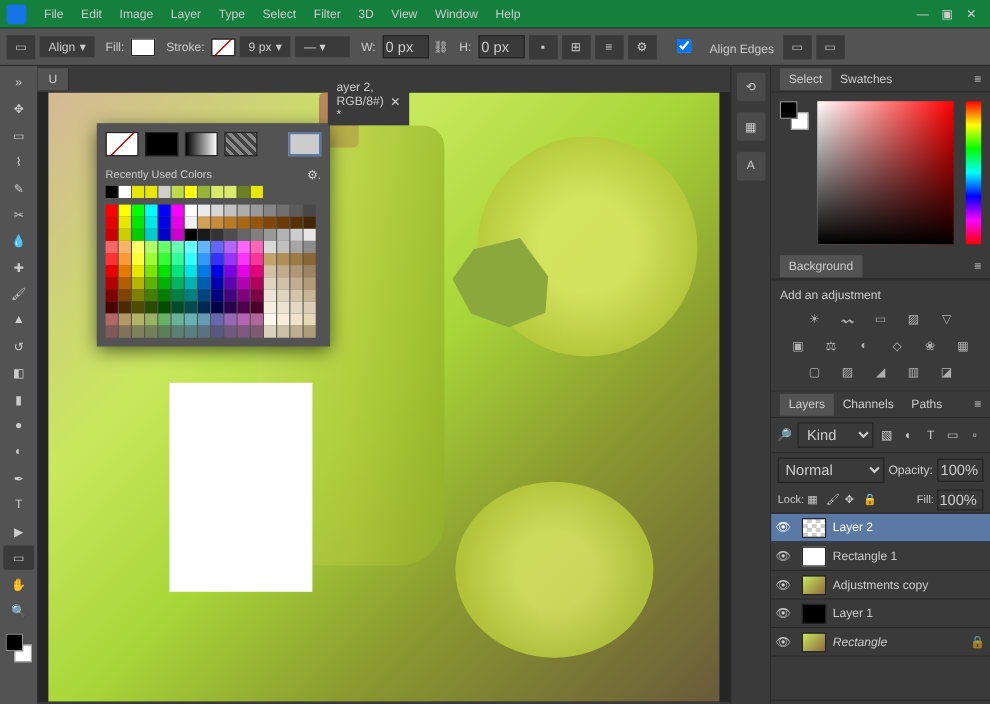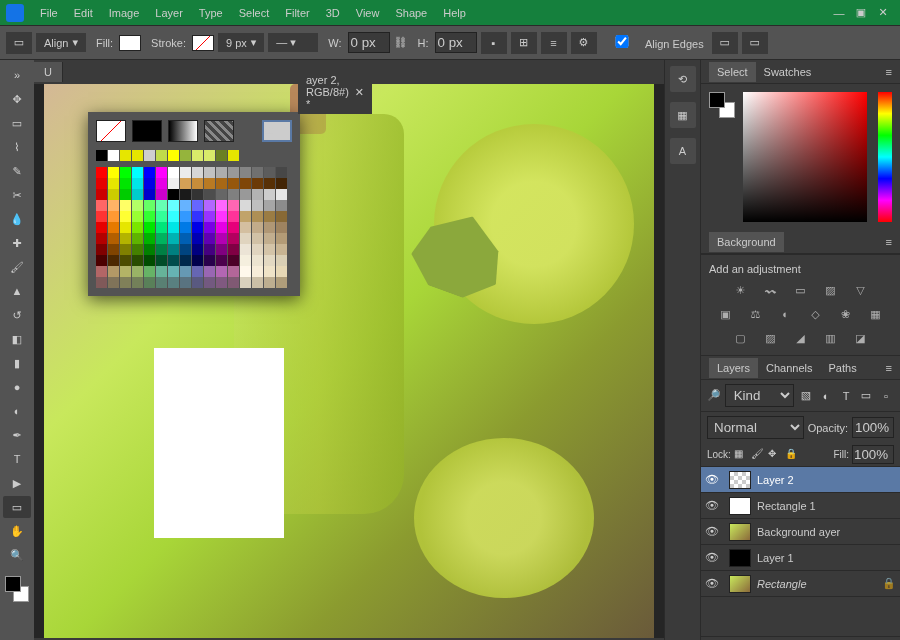--- a/index.html
+++ b/index.html
@@ -94,21 +94,21 @@
   <div id="menus" style="display: flex;">
       <div class="menu">File</div>
       <div class="menu">Edit</div>
       <div class="menu">Image</div>
       <div class="menu">Layer</div>
       <div class="menu">Type</div>
       <div class="menu">Select</div>
       <div class="menu">Filter</div>
       <div class="menu">3D</div>
       <div class="menu">View</div>
-      <div class="menu">Shape</div>
+      <div class="menu">Window</div>
       <div class="menu">Help</div>
     </div>
   <div class="spacer"></div>
   <div class="winbtn">—</div>
   <div class="winbtn">▣</div>
   <div class="winbtn">✕</div>
 </div>
 
 <div class="optionbar">
   <div class="ico">▭</div>
@@ -198,20 +198,24 @@
           <span class="x">✕</span>
       </div>
       <div class="presets">
         <div class="pbox no"></div>
         <div class="pbox fg"></div>
         <div class="pbox grad"></div>
         <div class="pbox pat"></div>
         <div style="flex:1"></div>
         <div class="pbox" style="background:#ccc; border:2px solid #5a79a5">▦</div>
       </div>
+      <div style="display:flex; align-items:center">
+        <div class="lbl2">Recently Used Colors</div>
+        <div class="gear">⚙.</div>
+      </div>
       <div class="sw" id="recent-sw">
           <div style="background: rgb(0, 0, 0);"></div>
           <div style="background: rgb(255, 255, 255);"></div>
           <div style="background: rgb(230, 230, 0);"></div>
           <div style="background: rgb(230, 230, 0);"></div>
           <div style="background: rgb(206, 206, 206);"></div>
           <div style="background: rgb(192, 219, 74);"></div>
           <div style="background: rgb(255, 255, 0);"></div>
           <div style="background: rgb(149, 180, 60);"></div>
           <div style="background: rgb(217, 235, 106);"></div>
@@ -512,21 +516,21 @@
             <span class="nm ">Layer 2</span>
           </div>
           <div class="layer">
             <span class="eye">👁</span>
             <span class="thumb white"></span>
             <span class="nm ">Rectangle 1</span>
           </div>
           <div class="layer">
             <span class="eye">👁</span>
             <span class="thumb img"></span>
-            <span class="nm ">Background ayer</span>
+            <span class="nm ">Adjustments copy</span>
           </div>
           <div class="layer">
             <span class="eye">👁</span>
             <span class="thumb dark"></span>
             <span class="nm ">Layer 1</span>
           </div>
           <div class="layer">
             <span class="eye">👁</span>
             <span class="thumb img"></span>
             <span class="nm italic">Rectangle</span>

